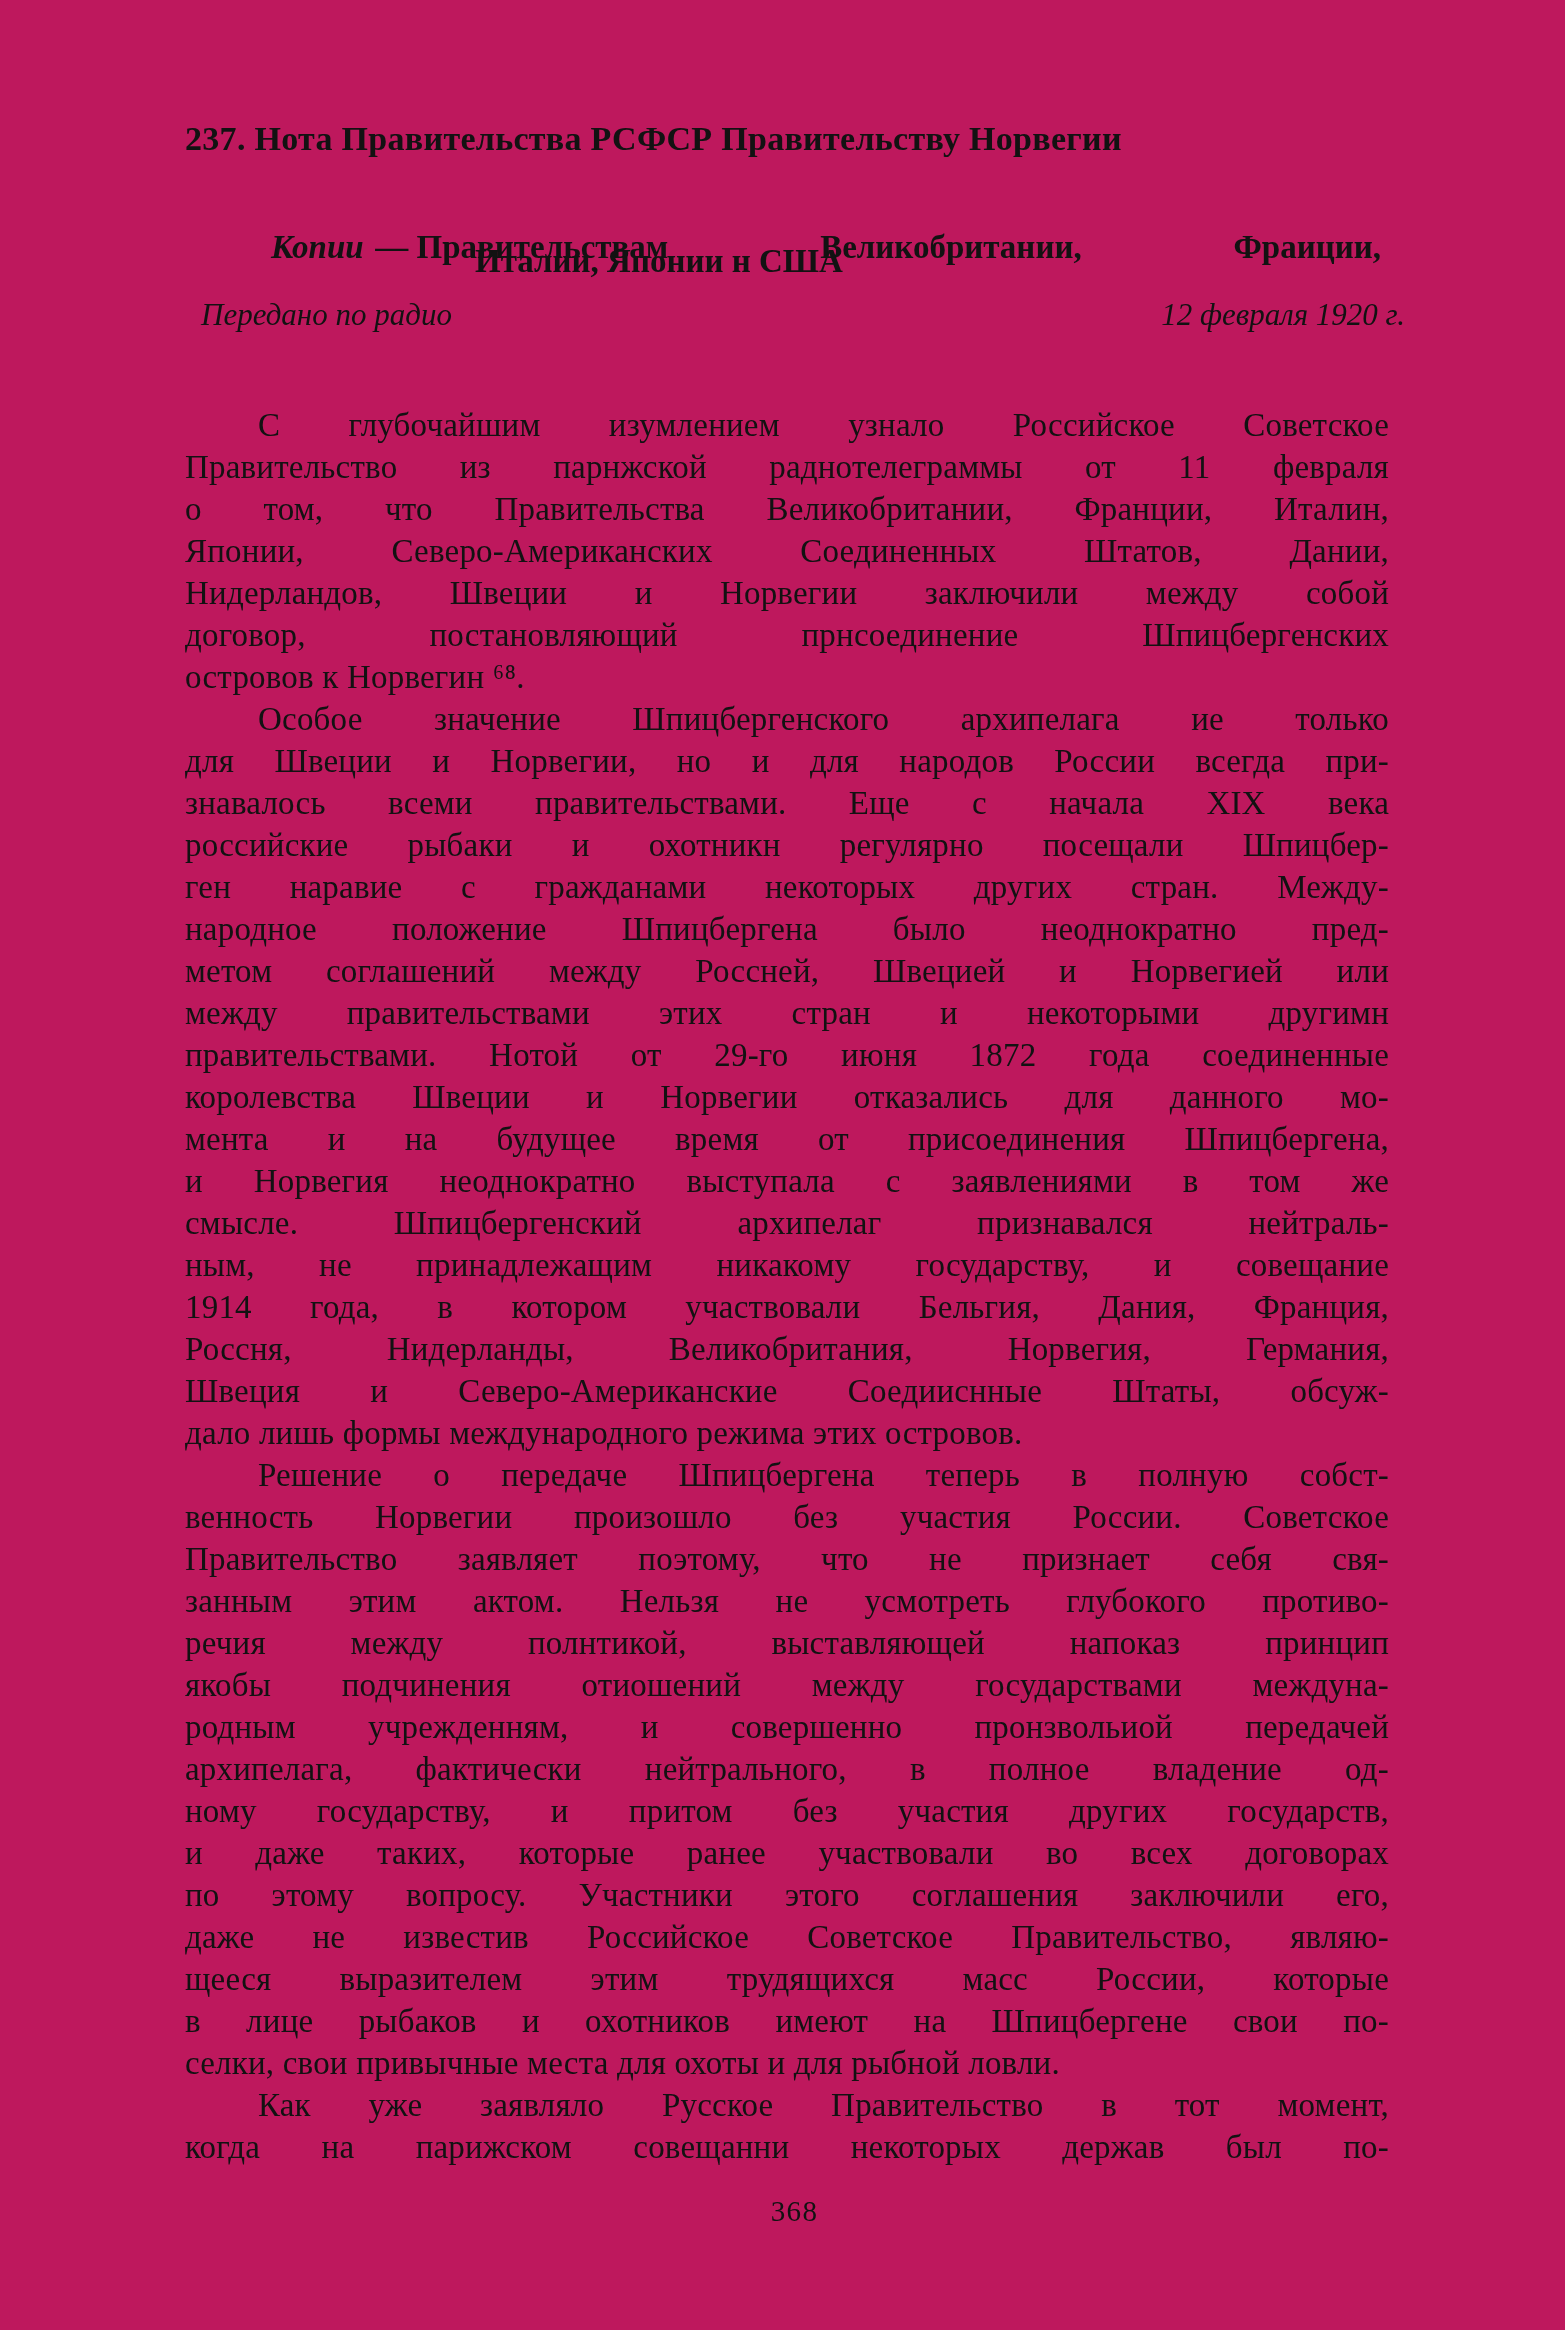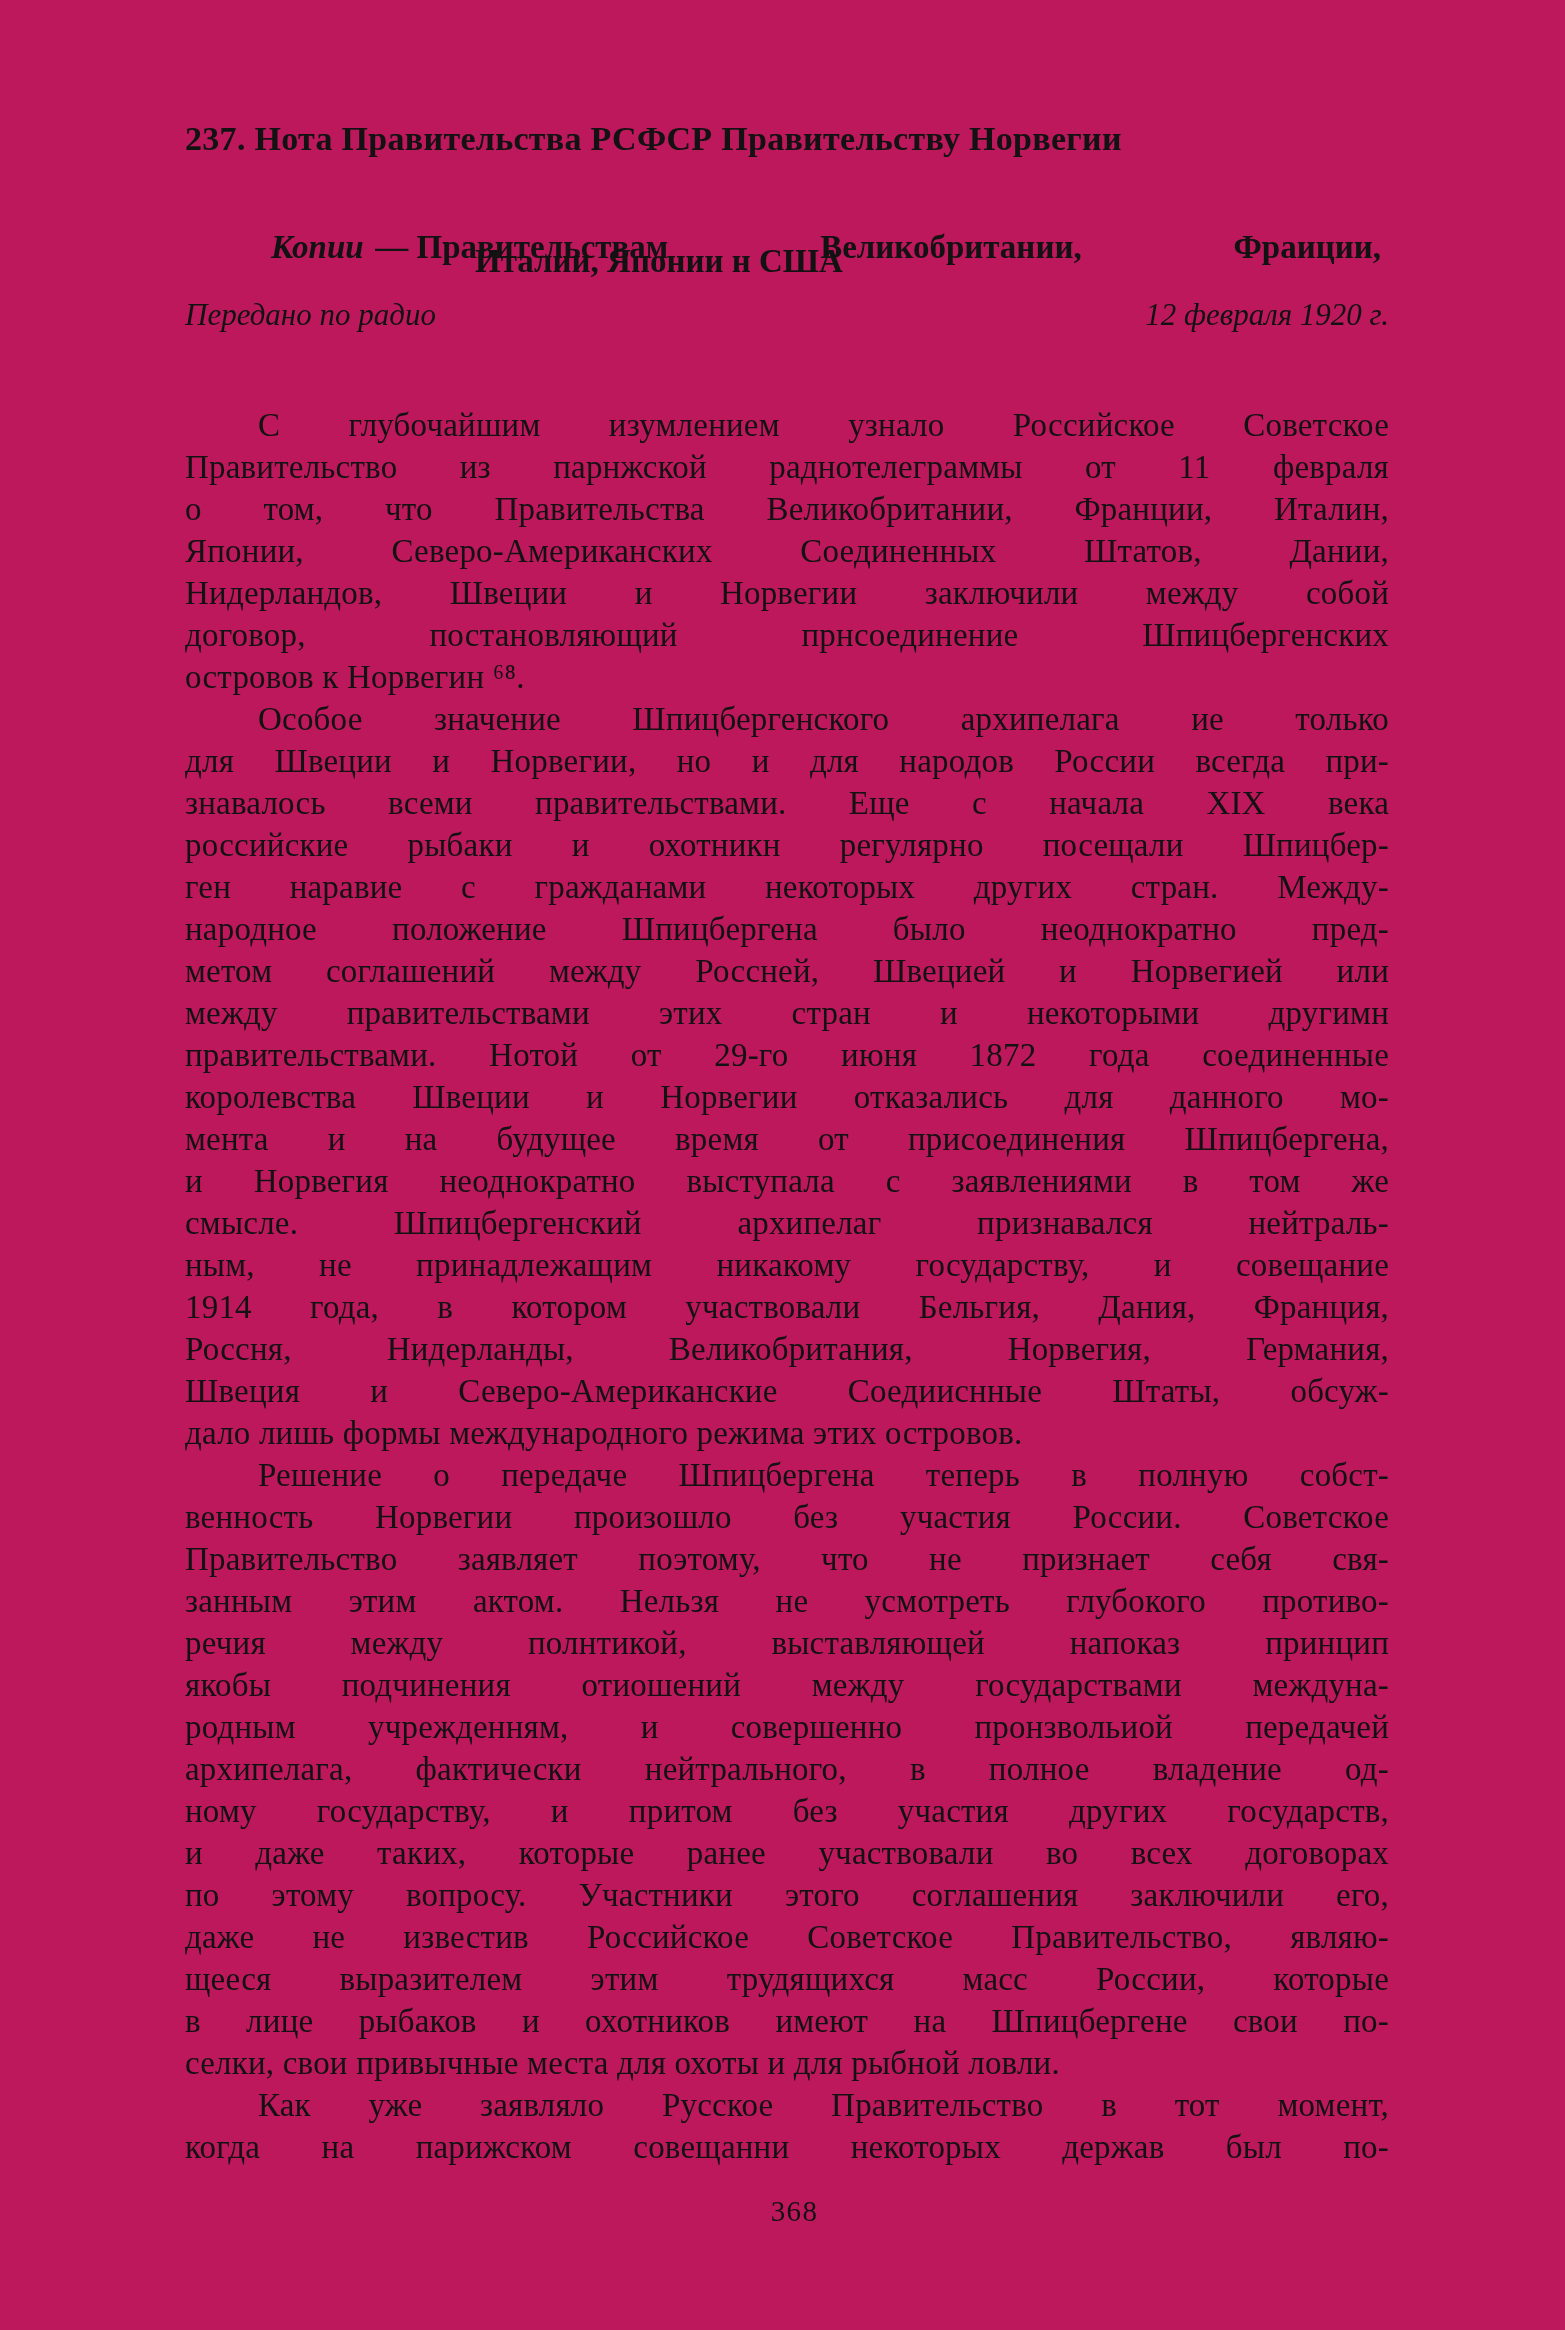--- a/index.html
+++ b/index.html
@@ -50,21 +50,21 @@
   .copies-line2 {
     position: absolute;
     left: 290px;
     top: 243px;
     font-size: 33px;
     font-weight: bold;
     white-space: nowrap;
   }
   .info-row {
     position: absolute;
-    left: 0;
+    left: 16px;
     top: 297px;
     width: 100%;
     display: flex;
     justify-content: space-between;
     font-size: 31px;
     font-style: italic;
     white-space: nowrap;
     gap: 20px;
   }
   .body-text {

